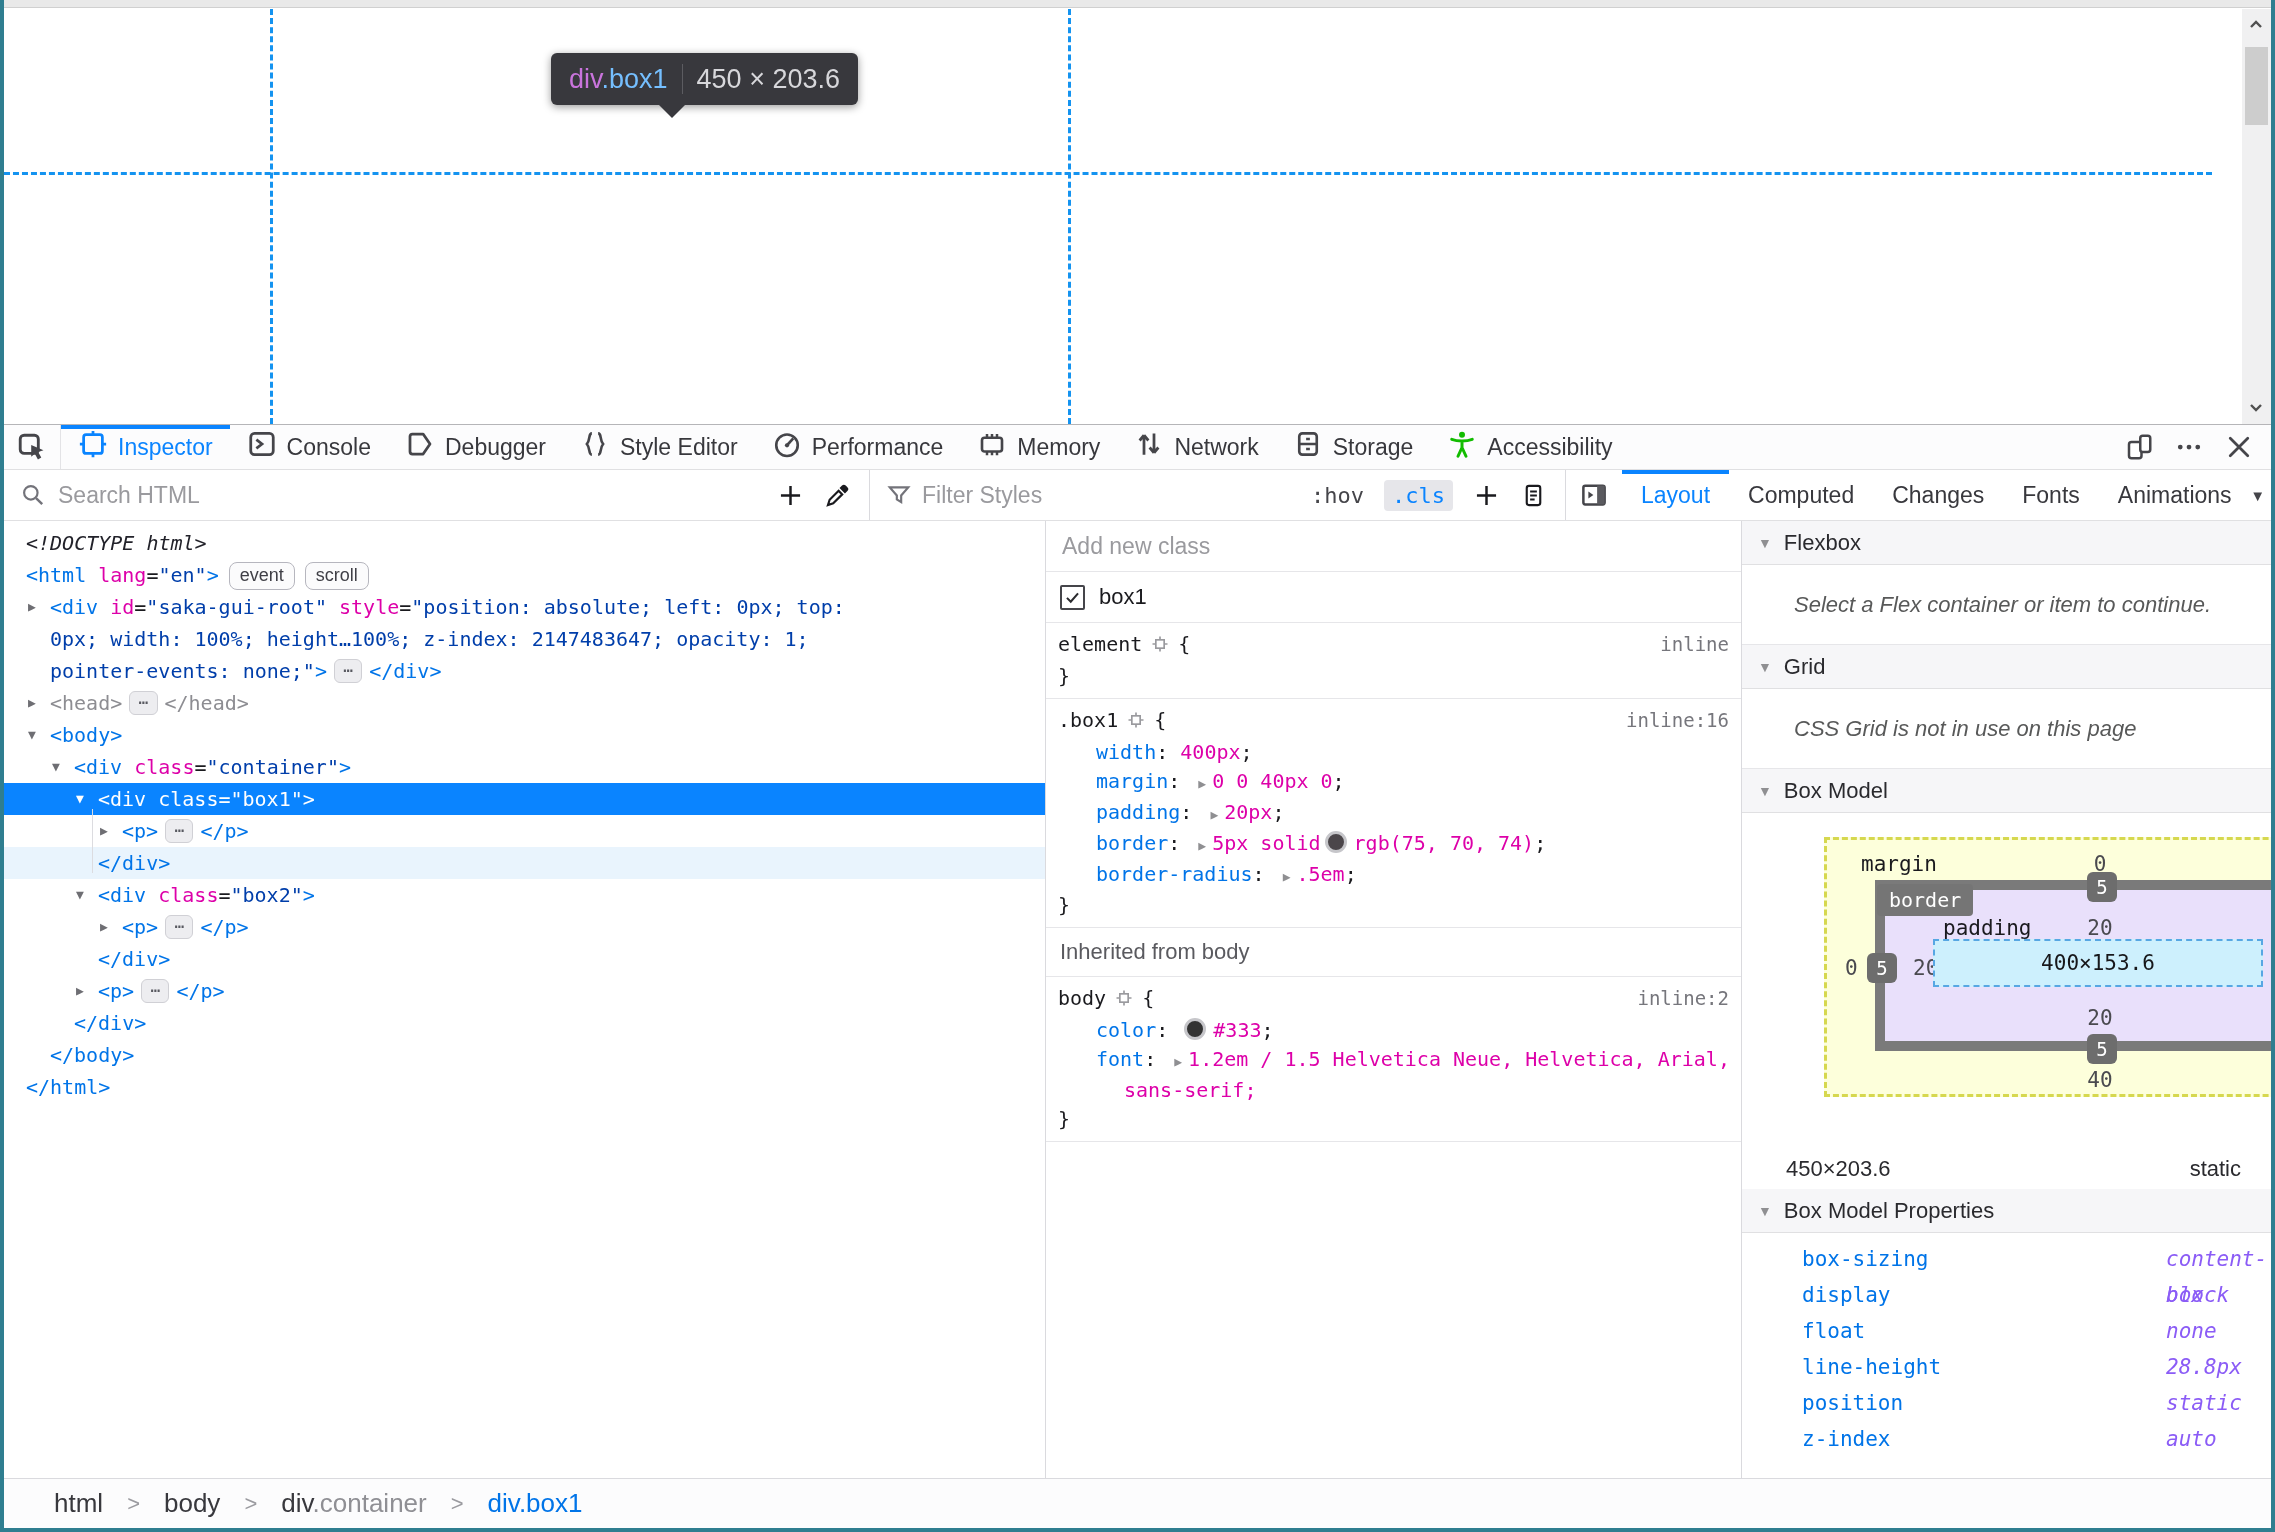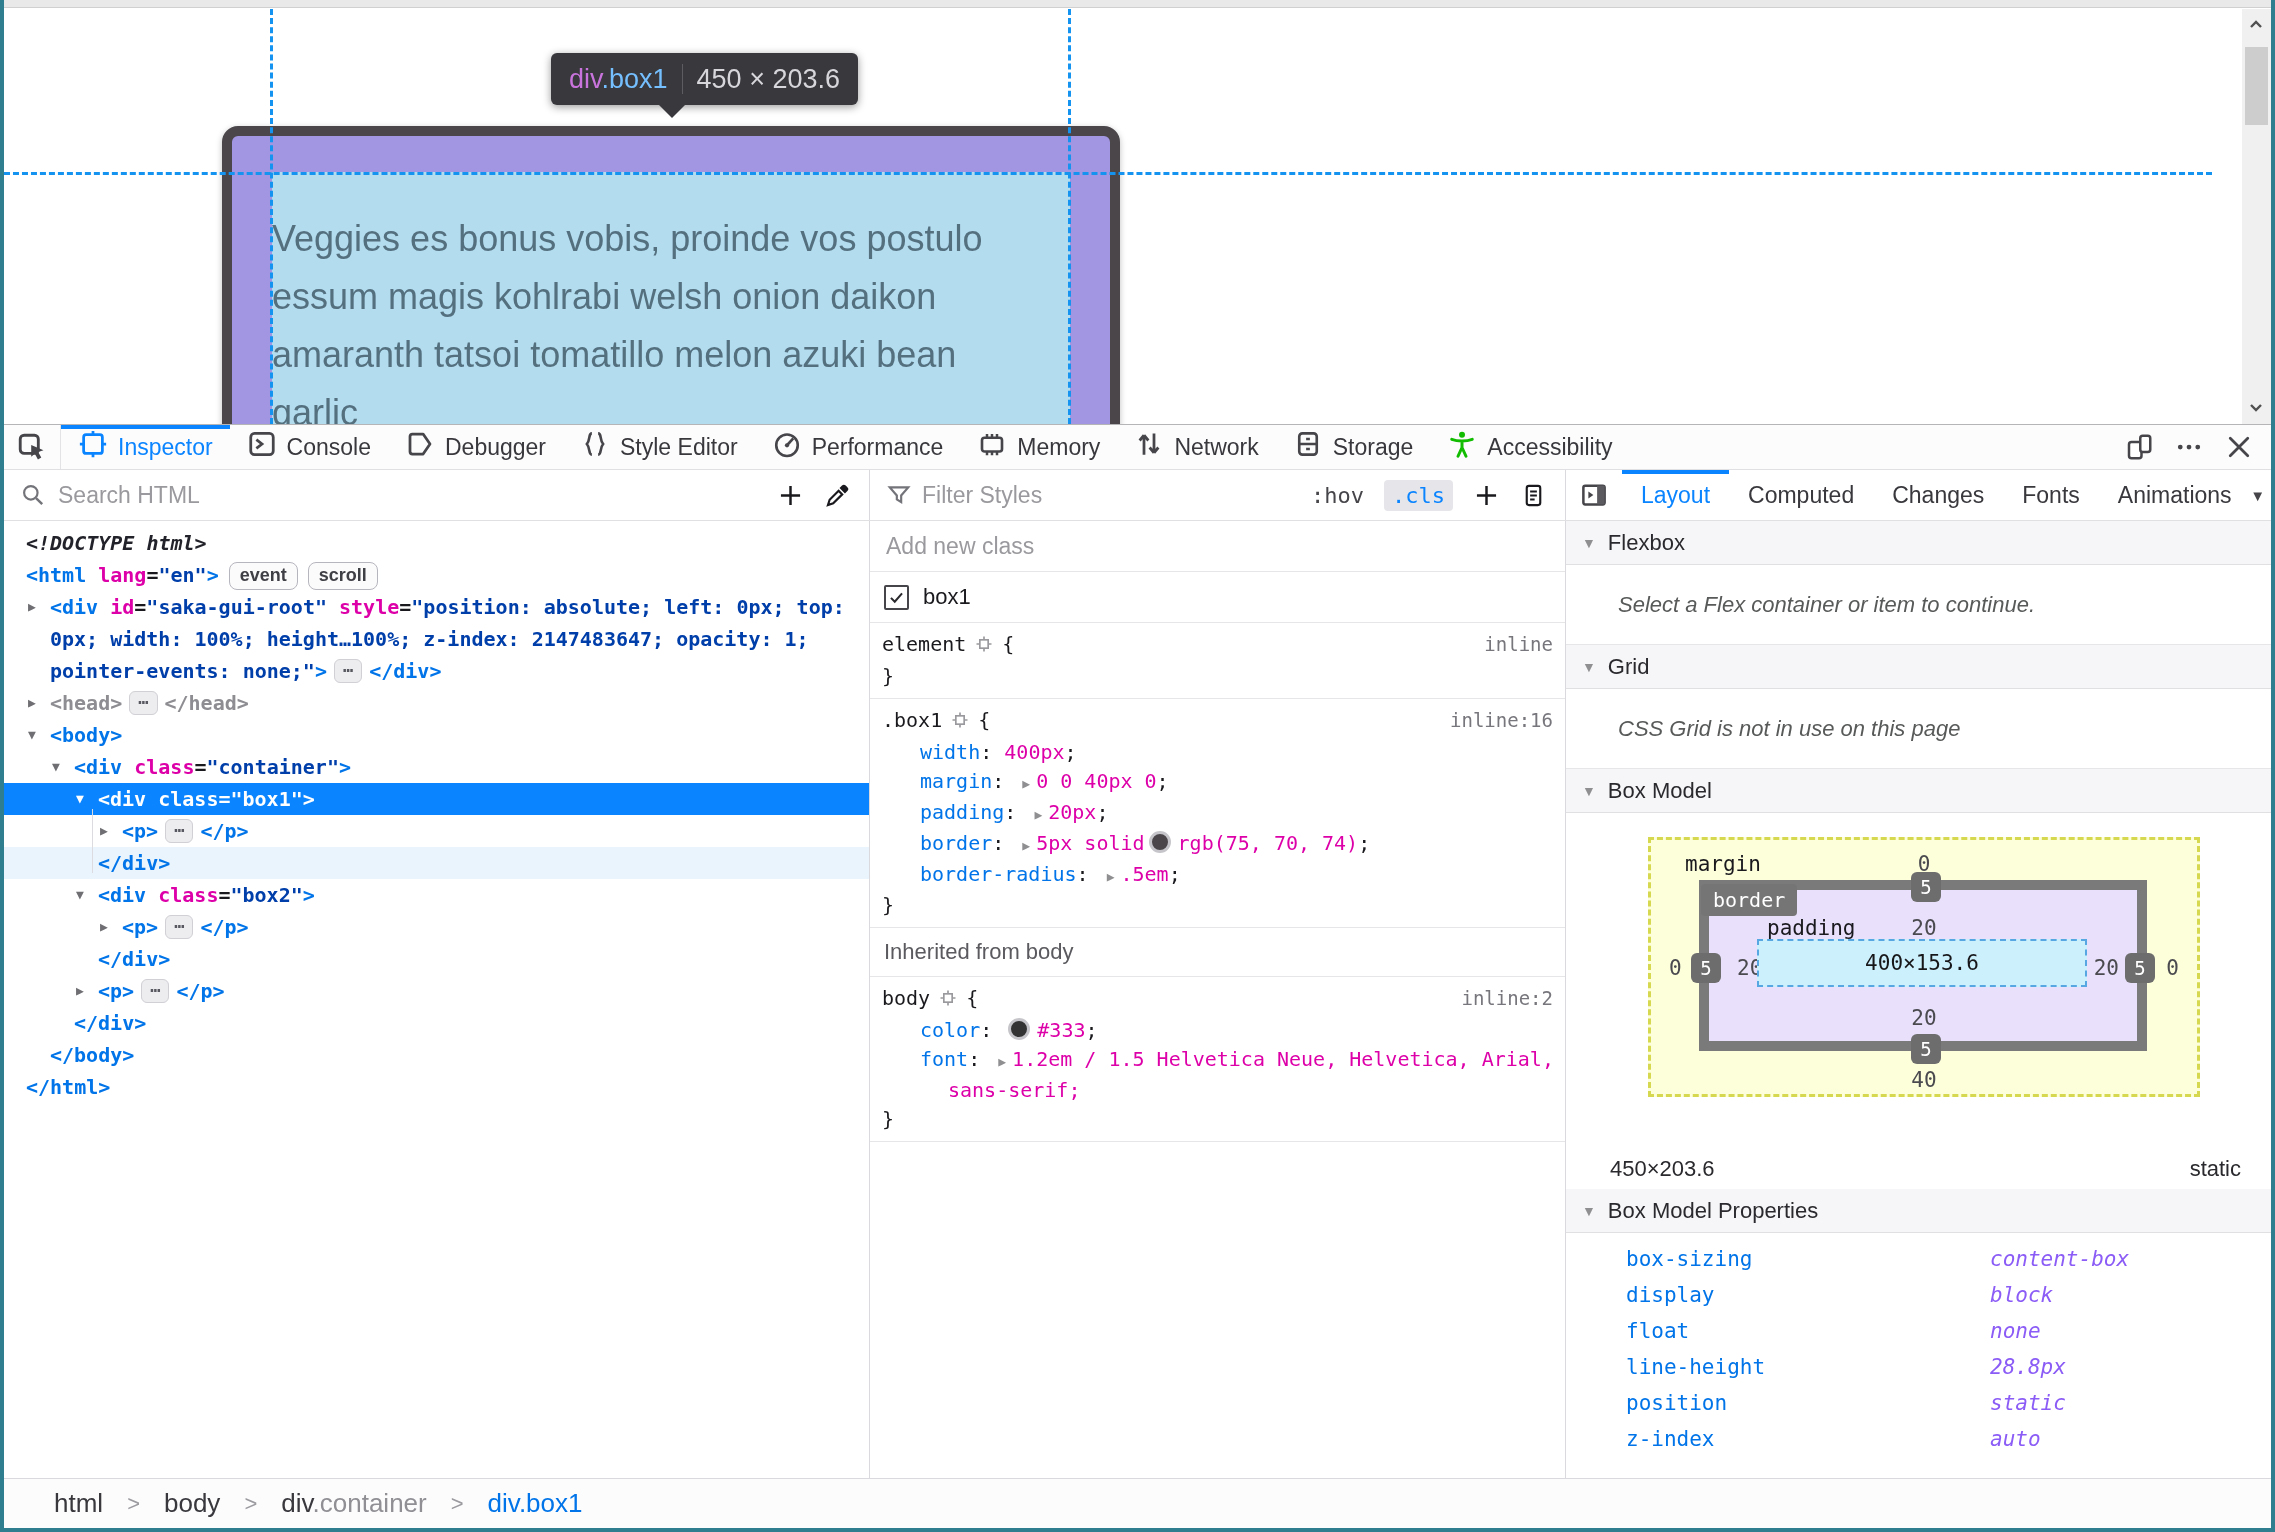--- a/index.html
+++ b/index.html
@@ -54,21 +54,21 @@
   .pseudo{color:#45454a;font-size:22px;font-family:"DejaVu Sans Mono",monospace;margin-left:12px;}
   .cls-chip{background:#e6e6ea;border-radius:4px;color:#0a84ff;font-size:22px;font-family:"DejaVu Sans Mono",monospace;padding:3px 8px;}
   .sb-tab{position:relative;display:flex;align-items:center;padding:0 19px;font-size:23px;color:#38383d;white-space:nowrap;}
   .sb-tab .ind{position:absolute;left:0;right:0;top:0;height:4px;background:#0a84ff;}
   .sb-tab.active{color:#0a84ff;}
   .panel-toggle{width:56px;display:flex;align-items:center;justify-content:center;}
   .panel-toggle svg{width:30px;height:30px;}
   .sb-overflow{position:absolute;right:6px;top:0;bottom:0;display:flex;align-items:center;color:#45454a;font-size:15px;background:#fff;padding-left:4px;}
 
   .main{display:flex;height:966px;}
-  .pane-markup{width:866px;border-right:1px solid #dadade;box-sizing:border-box;position:relative;overflow:hidden;padding-top:6px;font-weight:bold;}
+  .pane-markup{width:1042px;border-right:1px solid #dadade;box-sizing:border-box;position:relative;overflow:hidden;padding-top:6px;}
   .pane-rules{width:696px;border-right:1px solid #dadade;box-sizing:border-box;overflow:hidden;}
   .pane-layout{flex:1;overflow:hidden;}
 
   
   .mk-row{position:relative;height:32px;line-height:32px;font-family:"DejaVu Sans Mono",monospace;font-size:20px;color:#1a1a1e;white-space:nowrap;}
   .mk-row .tw{position:absolute;top:0;font-size:13px;color:#6e6e73;}
   .mk-row.sel{background:#0a84ff;}
   .mk-row.sel span{color:#fff !important;}
   .mk-row.close-hl{background:#e9f4fd;}
   .sg-t{color:#0074e8;}
@@ -129,30 +129,20 @@
   .bc-sep{color:#9b9ba0;font-size:22px;}
 </style>
 </head>
 <body>
 
 <div class="screen">
 
   <div class="top-strip"></div>
 
   <div class="page-area">
-    <div class="page-box">
-      <div class="content">
-        <div class="page-text">
-            <div>Veggies es bonus vobis, proinde vos postulo</div>
-            <div>essum magis kohlrabi welsh onion daikon</div>
-            <div>amaranth tatsoi tomatillo melon azuki bean</div>
-            <div>garlic</div>
-          </div>
-      </div>
-    </div>
     <div class="guide-v" style="left:266px"></div>
     <div class="guide-v" style="left:1064px"></div>
     <div class="guide-h" style="top:163px"></div>
     <div class="infobar">
       <span><span class="tt-tag">div</span><span class="tt-cls">.box1</span></span>
       <span class="sep"></span>
       <span class="tt-dims">450 × 203.6</span>
       <span class="arrow"></span>
     </div>
   </div>

